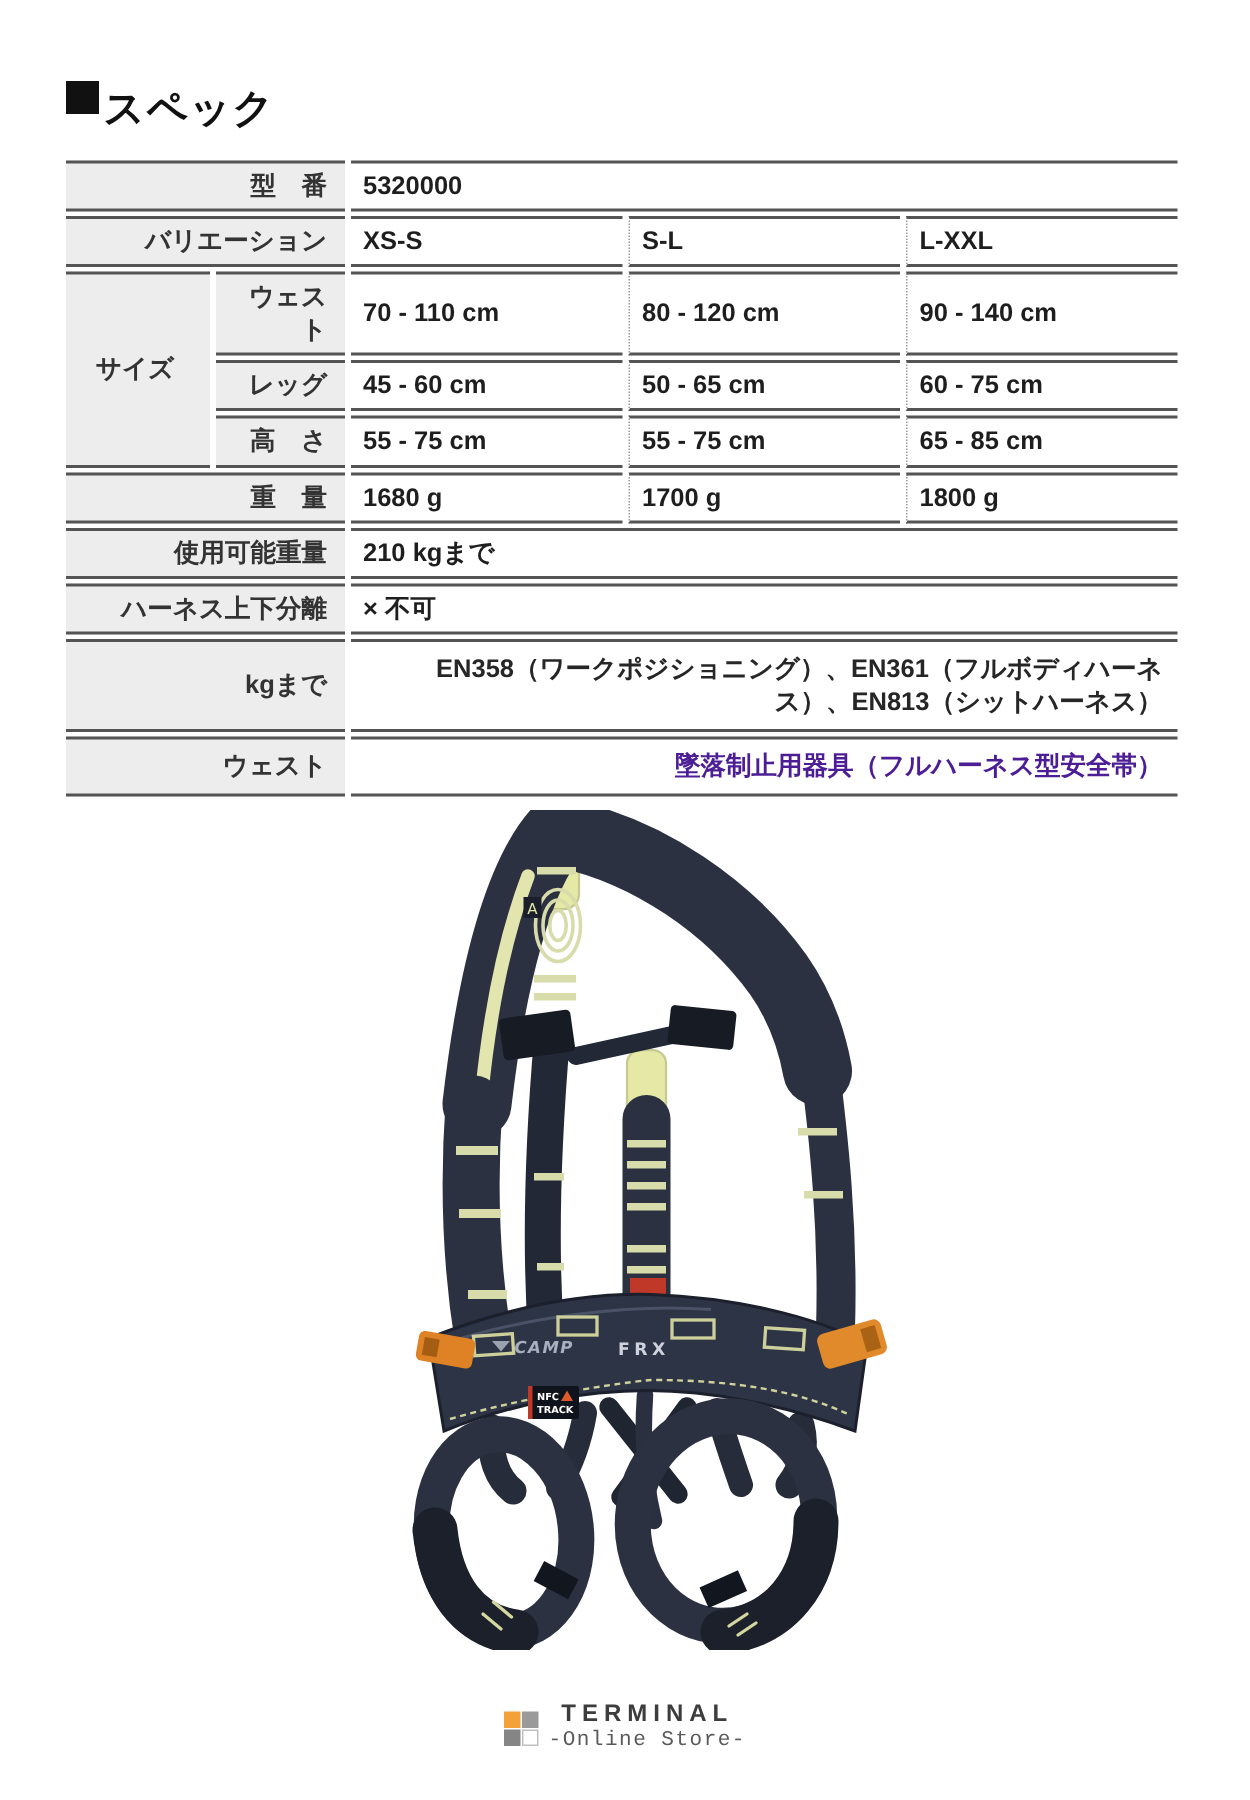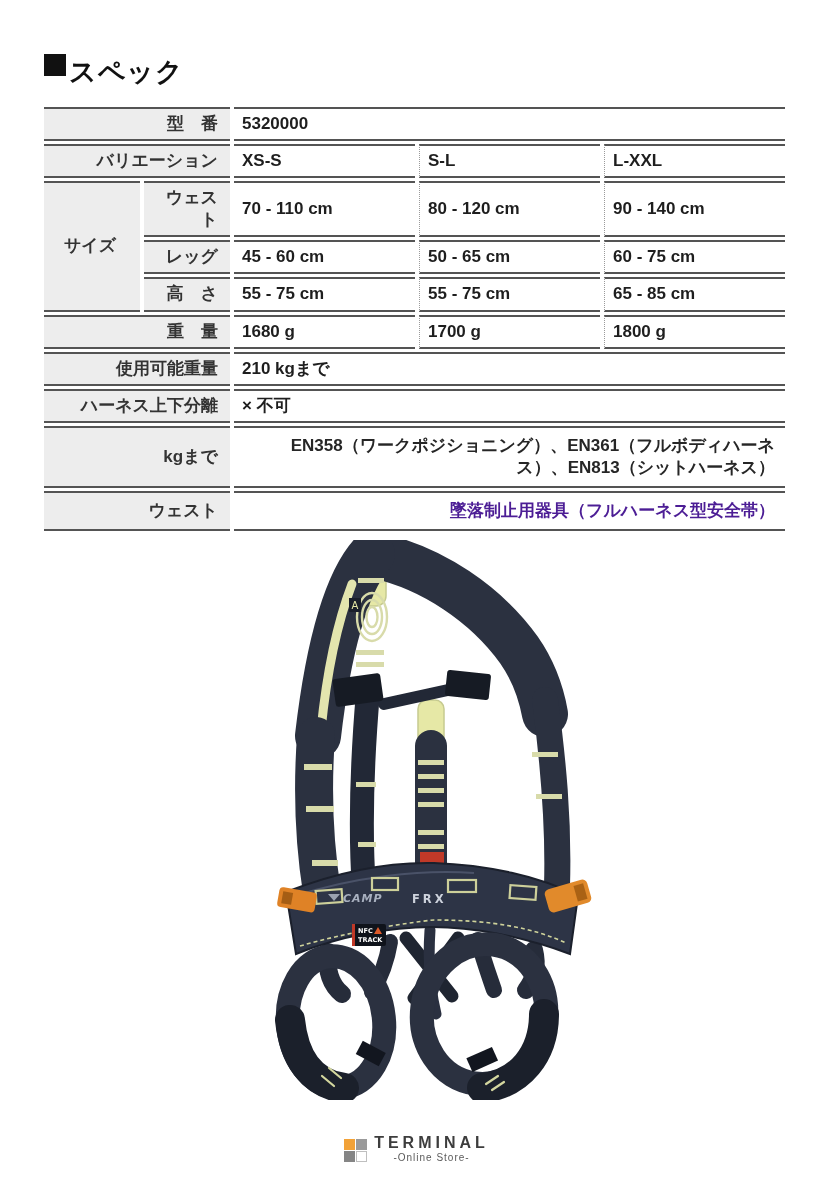--- a/index.html
+++ b/index.html
@@ -42,21 +42,21 @@
     display:flex;justify-content:center;align-items:center;gap:7px;margin-top:24px;
   }
   .logo-squares{display:grid;grid-template-columns:11px 11px;grid-template-rows:11px 11px;gap:1px;margin-top:4px;}
   .sq{width:11px;height:11px;box-sizing:border-box;}
   .sq-tl{background:#f2a238;}
   .sq-tr{background:#9a9a9a;}
   .sq-bl{background:#858585;}
   .sq-br{background:#fff;border:1px solid #bfbfbf;}
   .brand-text{text-align:center;}
   .brand-name{font-size:16px;font-weight:600;letter-spacing:4px;color:#3d3d3d;line-height:1.1;}
-  .brand-sub{font-size:10px;color:#5a5a5a;letter-spacing:1px;margin-top:0;}
+  .brand-sub{font-size:14px;color:#5a5a5a;letter-spacing:1px;margin-top:0;font-family:Liberation Mono, monospace;}
 </style>
 </head>
 <body>
 
 <div class="page-title">
   <span class="title-bullet"></span>
   <span>スペック</span>
 </div>
 
 <table class="spec-table">

